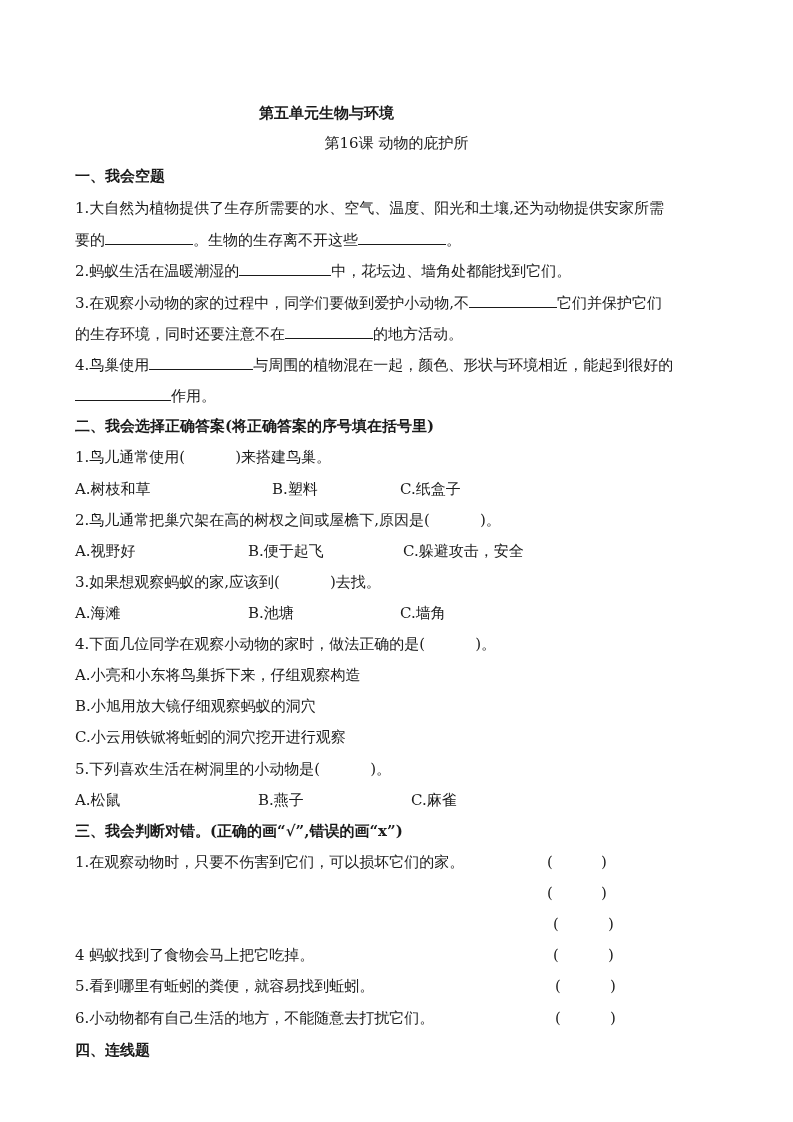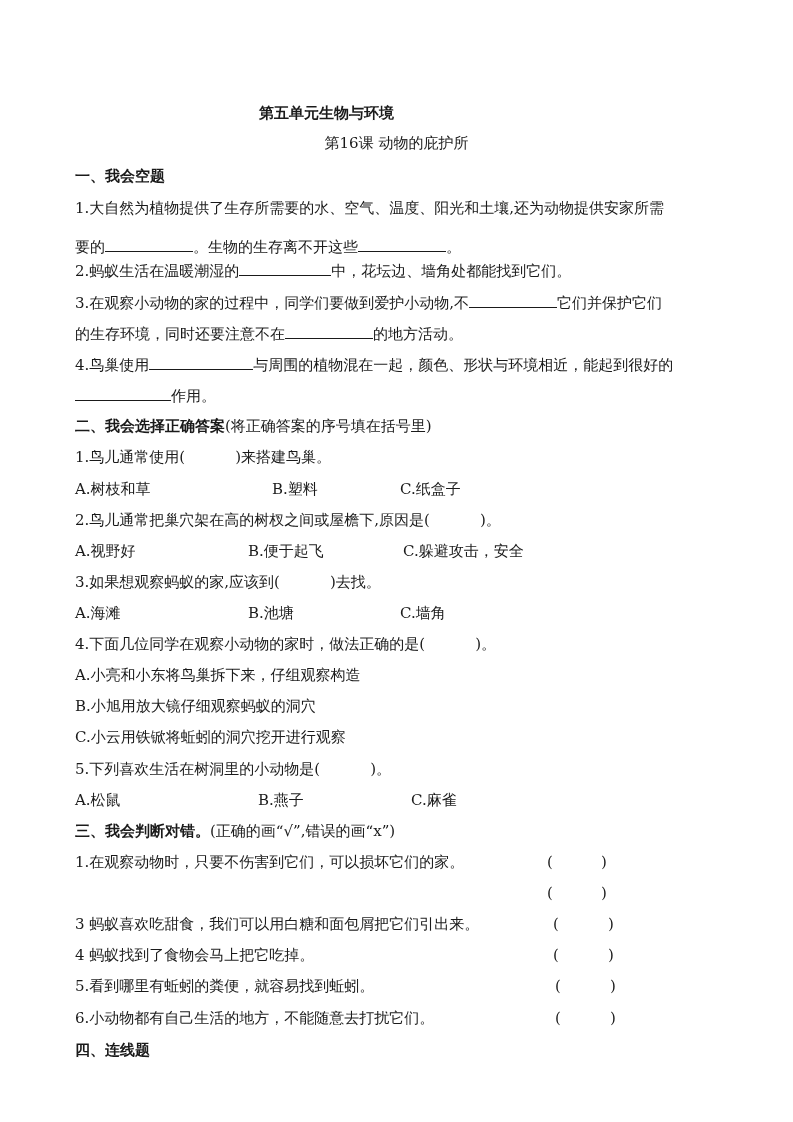--- a/index.html
+++ b/index.html
@@ -3,38 +3,38 @@
 <meta charset="utf-8">
 <style>
   html, body { margin: 0; padding: 0; background: #ffffff; }
   body { width: 793px; height: 1122px; position: relative; overflow: hidden;
          font-family: "DejaVu Serif", "Liberation Serif", serif; color: #1a1a1a; }
   .line { position: absolute; left: 75px; white-space: nowrap; font-size: 15px; line-height: 20px; }
   .title { position: absolute; left: 0; width: 653px; text-align: center; font-size: 15px; font-weight: bold;
            font-family: "DejaVu Sans", "Liberation Sans", sans-serif; }
   .subtitle { position: absolute; left: 0; width: 793px; text-align: center; font-size: 15px; }
   .heading { font-weight: bold; font-family: Liberation Sans, sans-serif; }
-  .note { font-weight: normal; font-family: "DejaVu Serif", "Liberation Serif", serif; }
+  .note { font-weight: bold; font-family: "DejaVu Serif", "Liberation Serif", serif; }
   .blank { display: inline-block; border-bottom: 1px solid #1a1a1a; height: 15px; vertical-align: baseline; }
   .paren-gap { display: inline-block; width: 50px; }
   .opt { position: absolute; }
   .judge-paren { position: absolute; }
 </style>
 </head>
 <body>
 
 <div>
 
   <div class="title" style="top:104px;">第五单元生物与环境</div>
   <div class="subtitle" style="top:134px;">第16课 动物的庇护所</div>
 
   <div class="line heading" style="top:166px;">一、我会空题</div>
 
   <div class="line" style="top:198px;">1.大自然为植物提供了生存所需要的水、空气、温度、阳光和土壤,还为动物提供安家所需</div>
-  <div class="line" style="top:229px;margin-top:7px;">
+  <div class="line" style="top:229px;">
     <span>要的</span><span class="blank" style="width:88px;"></span><span>。生物的生存离不开这些</span><span class="blank" style="width:88px;"></span><span>。</span>
   </div>
 
   <div class="line" style="top:260px;">
     <span>2.蚂蚁生活在温暖潮湿的</span><span class="blank" style="width:92px;"></span><span>中，花坛边、墙角处都能找到它们。</span>
   </div>
 
   <div class="line" style="top:292px;">
     <span>3.在观察小动物的家的过程中，同学们要做到爱护小动物,不</span><span class="blank" style="width:88px;"></span><span>它们并保护它们</span>
   </div>
@@ -103,21 +103,20 @@
   <div class="line" style="top:852px;">
     <span>1.在观察动物时，只要不伤害到它们，可以损坏它们的家。</span>
     <span class="judge-paren" style="left:472px;">(</span>
     <span class="judge-paren" style="left:526px;">)</span>
   </div>
   <div class="line" style="top:883px;">
     <span class="judge-paren" style="left:472px;">(</span>
     <span class="judge-paren" style="left:526px;">)</span>
   </div>
   <div class="line" style="top:914px;">
-    <span>3 蚂蚁喜欢吃甜食，我们可以用白糖和面包屑把它们引出来。</span>
     <span class="judge-paren" style="left:478px;">(</span>
     <span class="judge-paren" style="left:533px;">)</span>
   </div>
   <div class="line" style="top:945px;">
     <span>4 蚂蚁找到了食物会马上把它吃掉。</span>
     <span class="judge-paren" style="left:478px;">(</span>
     <span class="judge-paren" style="left:533px;">)</span>
   </div>
   <div class="line" style="top:976px;">
     <span>5.看到哪里有蚯蚓的粪便，就容易找到蚯蚓。</span>

